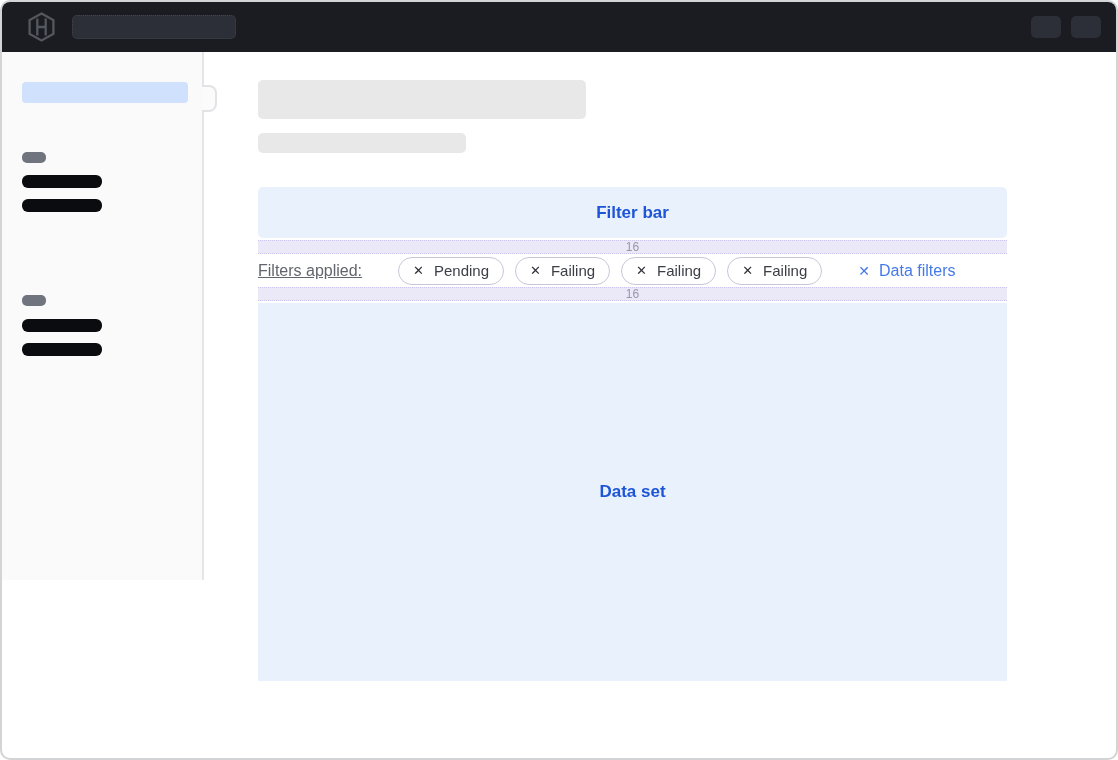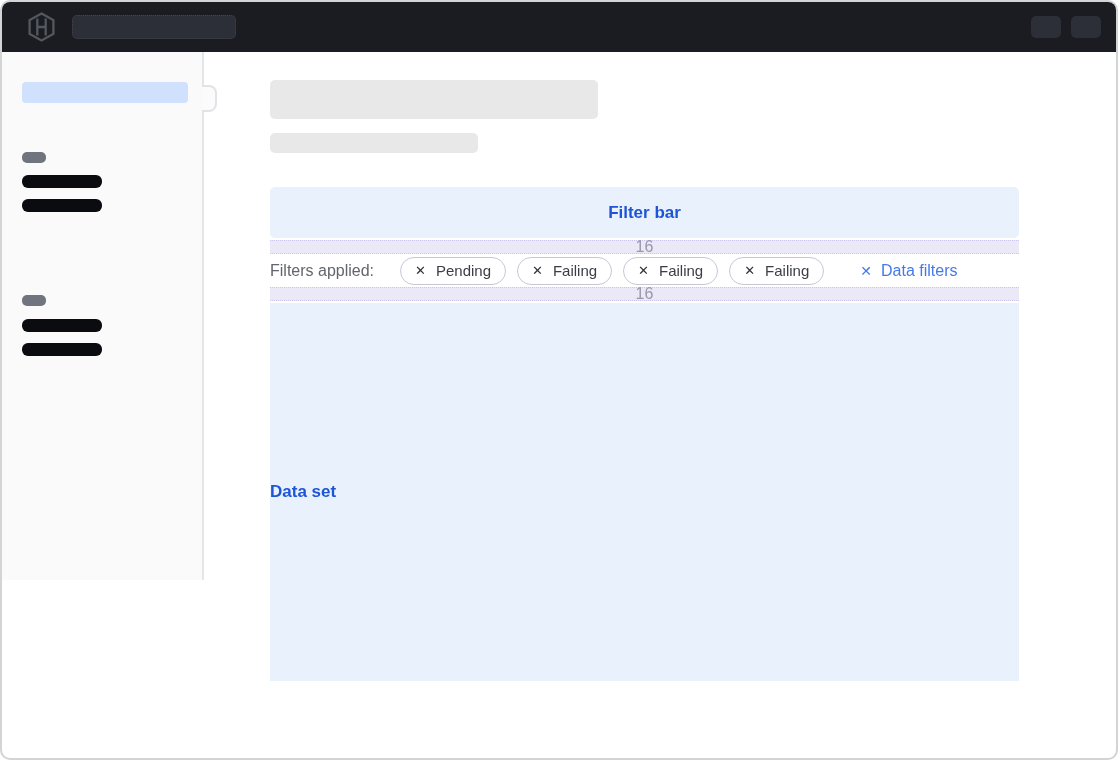--- a/index.html
+++ b/index.html
@@ -19,21 +19,21 @@
   }
   .logo { width:27px; height:30px; display:block; flex:0 0 auto; }
   .nav-search {
     width:164px; height:24px; margin-left:17px;
     background:#2c2f37; border:1px dotted #41444c; border-radius:5px;
   }
   .nav-right { margin-left:auto; display:flex; gap:10px; }
   .nav-box { width:30px; height:22px; background:#2c2f37; border-radius:5px; }
 
   
-  .app-body { position:relative; display:flex; height:528px;gap:12px; }
+  .app-body { position:relative; display:flex; height:528px; }
 
   .sidebar {
     width:202px; flex:0 0 auto; background:#fafafa;
     border-right:2px solid #e4e5e8; position:relative;
   }
   .side-active {
     width:166px; height:21px; margin:30px 0 0 20px;
     background:#cfe1fc; border-radius:4px;
   }
   .side-handle {
@@ -68,41 +68,41 @@
   .filterbar-box {
     height:51px; background:#e9f1fd; border-radius:5px;
     display:flex; align-items:center; justify-content:center;
   }
 
   .spacer {
     height:14px; margin:2px 0; background:#ebe8f8;
     border-top:1px dotted #cdc5ee; border-bottom:1px dotted #cdc5ee;
     display:flex; align-items:center; justify-content:center;
   }
-  .spacer span { font-size:16px; color:#9b97ab; line-height:1; }
+  .spacer span { font-size:12px; color:#9b97ab; line-height:1; }
 
   .filters-row { height:29px; display:flex; align-items:center; }
-  .filters-label { color:#62656d; font-size:16px; margin-right:26px; white-space:nowrap; }
+  .filters-label { color:#62656d; font-size:16px; margin-right:36px; white-space:nowrap;text-decoration:underline; }
   .pills { display:flex; gap:11px; }
   .pill {
     height:28px; display:inline-flex; align-items:center; gap:10px;
     padding:0 14px; background:#fff; border:1px solid #c9c6d8;
     border-radius:14px; color:#3b3e46; font-size:15px; cursor:pointer;
     white-space:nowrap;
   }
   .pill .x { font-size:13px; color:#2f3138; line-height:1; }
   .clear-link {
     margin-left:36px; display:inline-flex; align-items:center; gap:9px;
     color:#4479e8; font-size:16px; font-weight:500; cursor:pointer; white-space:nowrap;
   }
   .clear-link .x { font-size:14px; line-height:1; }
 
   .dataset-box {
     height:378px; background:#e9f1fd; border-radius:0;
-    display:flex; align-items:center; justify-content:flex-start;
+    display:flex; align-items:center; justify-content:center;
   }
 </style>
 </head>
 <body>
 
 <div class="frame">
 
   <div class="topnav">
     <svg class="logo" viewBox="0 0 27 30" fill="none" stroke="#54575e" stroke-width="2.3">
       <path d="M13.5 1.6 L25.4 8.1 V21.9 L13.5 28.4 L1.6 21.9 V8.1 Z"></path>

